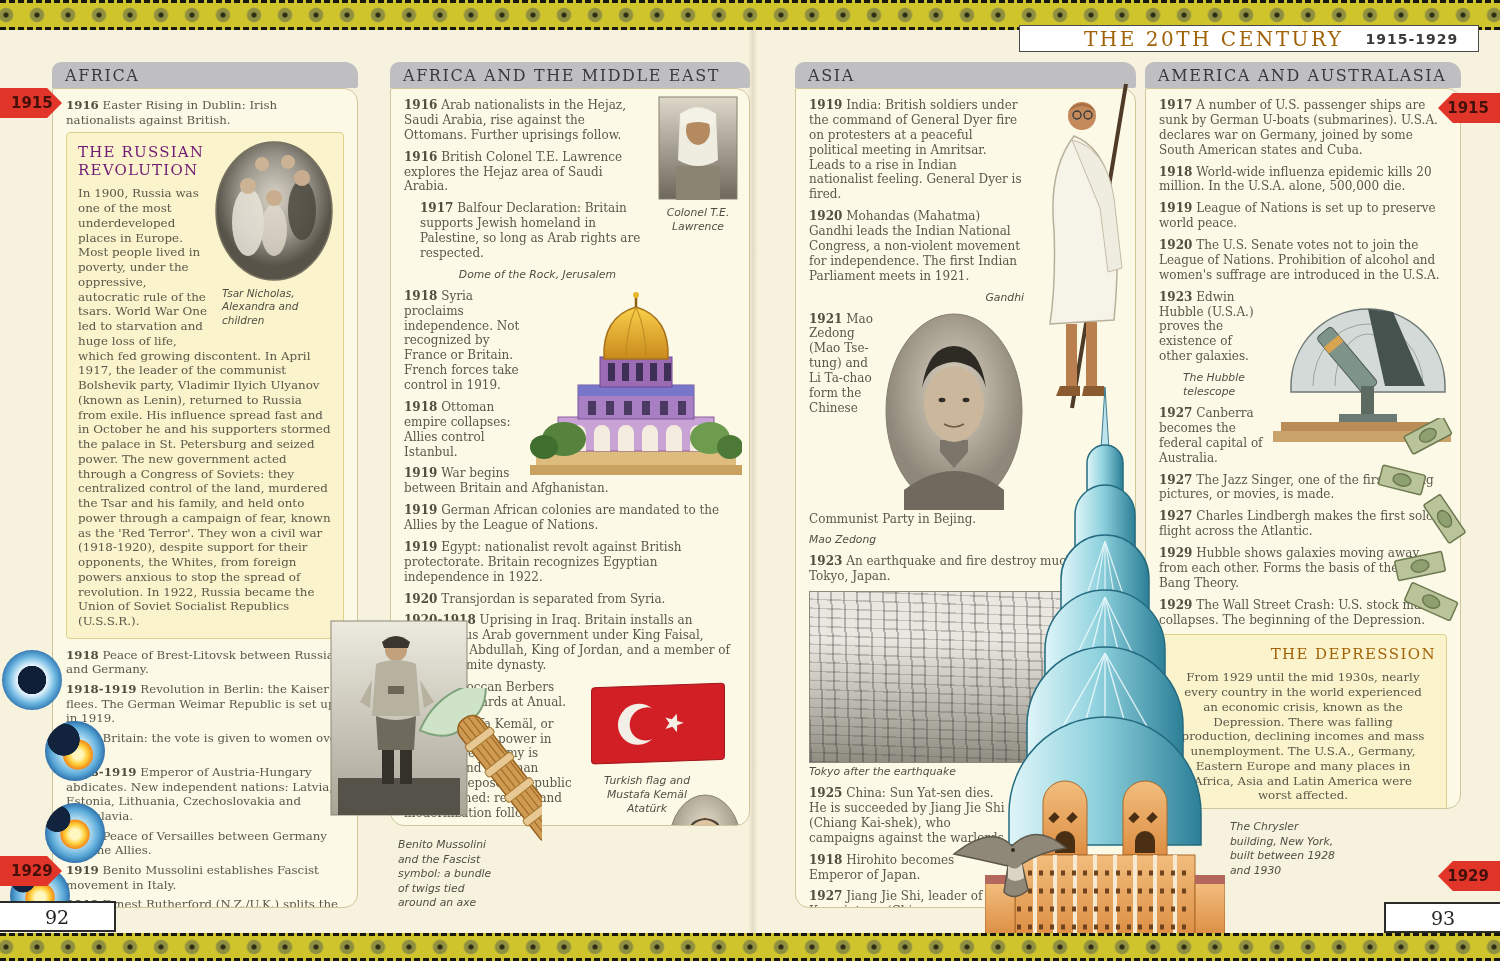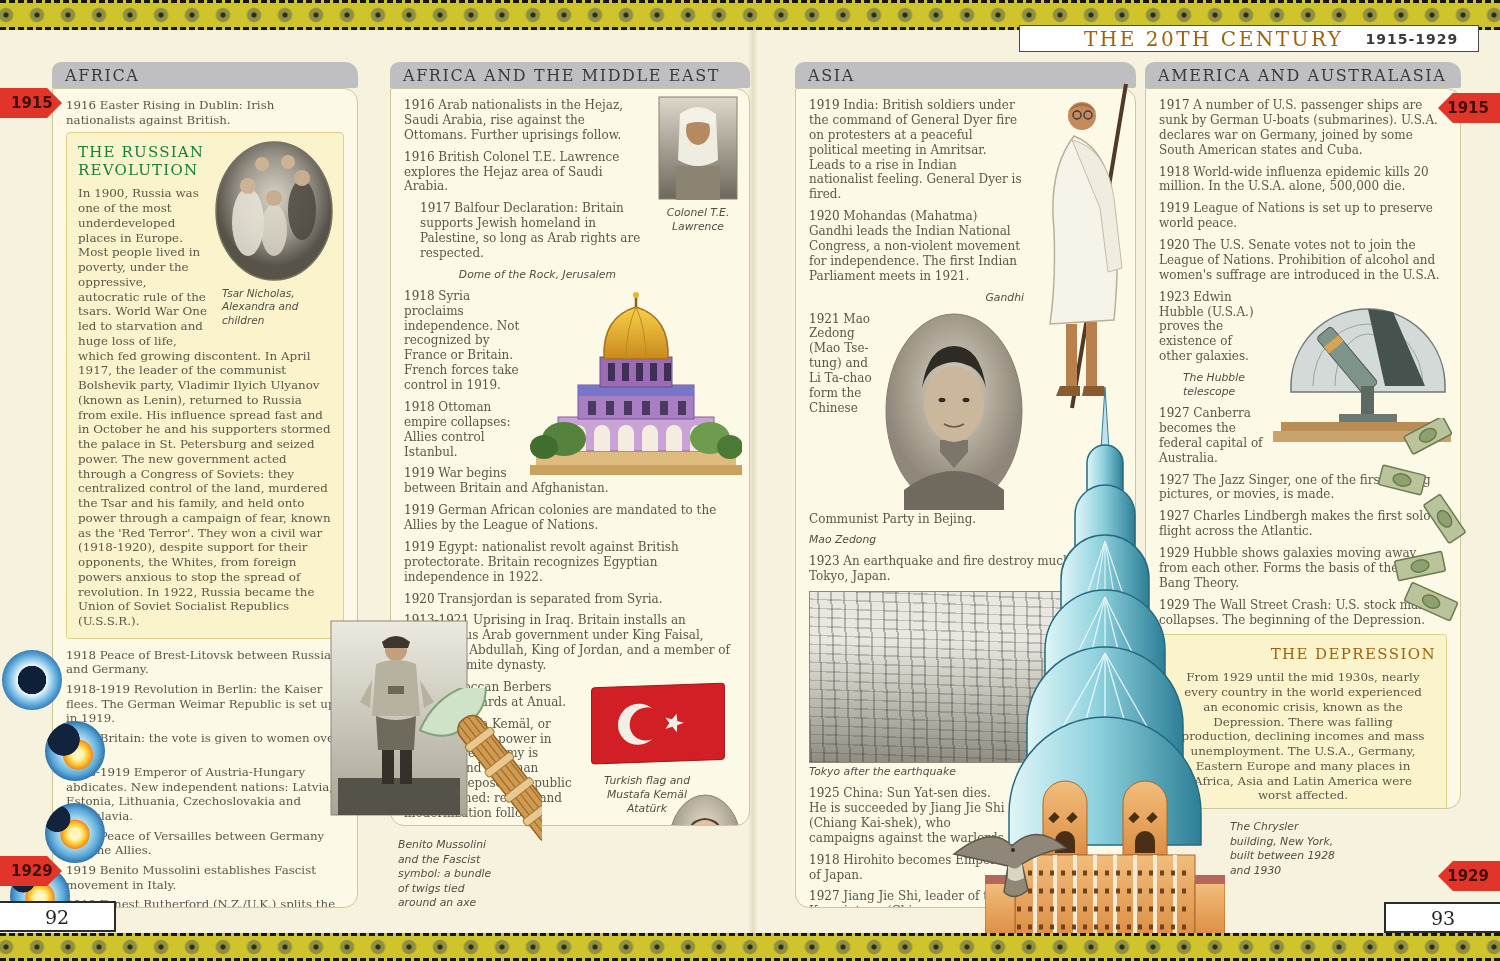--- a/index.html
+++ b/index.html
@@ -45,25 +45,25 @@
     padding-left:13px;font:400 16px "DejaVu Serif",serif;letter-spacing:1.6px;color:#3a3a3c;flex:none}
   .colbody{background:#fcf9e7;border:1.6px solid #cfc69a;border-radius:2px 14px 14px 14px;
     padding:9px 13px;position:relative;flex:1;overflow:hidden}
   #col-europe{left:52px;top:62px;width:306px;height:846px}
   #col-africa{left:390px;top:62px;width:360px;height:764px}
   #col-asia{left:795px;top:62px;width:341px;height:846px}
   #col-america{left:1145px;top:62px;width:316px;height:747px}
 
   .ev{font:12px/1.24 "DejaVu Serif",serif;margin:0 0 7px;color:#5a584a}
   #col-europe .ev{font-size:11.8px;margin-bottom:5px}
-  .ev b{font-weight:400;color:#514f3e}
+  .ev b{font-weight:700;color:#514f3e}
   .cap{font:italic 10.8px/1.3 "DejaVu Sans",sans-serif;color:#4f4e44;margin:2px 0 7px}
 
   .sidebar{background:#faf3cb;border:1.3px solid #ddd18a;border-radius:4px;padding:9px 11px;margin:2px 0 9px;overflow:hidden}
-  .sidebar h3{margin:1px 0 7px;font:400 15px "DejaVu Serif",serif;letter-spacing:1.2px;color:#15803d;font-weight:400}
+  .sidebar h3{margin:1px 0 7px;font:400 15px "DejaVu Serif",serif;letter-spacing:1.2px;color:#701a75;font-weight:400}
   .side-text{font:11.9px/1.24 "DejaVu Serif",serif;color:#5a584a;margin:0}
   .a-bal{margin-left:16px}.a-i1{margin-left:88px}.mr-c{margin-right:112px}
   .cap-r{text-align:right;margin-right:118px}
   .cap-c{text-align:right;margin-right:120px}
   .lawrence-block{float:right;width:84px;margin:-2px -4px 4px 8px;text-align:center}
   .domerock{float:right;width:212px;height:186px;margin:0 -6px 2px 6px}
   .flagblock{float:right;width:152px;height:212px;margin:2px -4px 2px 6px;position:relative}
   .sp-gandhi{float:right;width:100px;height:322px;margin:-6px -8px 2px 6px}
   .maoblock{float:right;width:140px;height:198px;margin:0 0 2px 8px}
   .obs{float:right;width:178px;height:152px;margin:0 -4px 2px 6px}
@@ -244,21 +244,21 @@
           <ellipse cx="200" cy="158" rx="13" ry="12" fill="#4c7a36"></ellipse>
         <rect x="0" y="176" width="212" height="10" fill="#caa25f"></rect>
       </svg>
     </div>
     <p class="ev"><b>1918</b> Syria proclaims independence. Not recognized by France or Britain. French forces take control in 1919.</p>
     <p class="ev"><b>1918</b> Ottoman empire collapses: Allies control Istanbul.</p>
     <p class="ev"><b>1919</b> War begins between Britain and Afghanistan.</p>
     <p class="ev"><b>1919</b> German African colonies are mandated to the Allies by the League of Nations.</p>
     <p class="ev"><b>1919</b> Egypt: nationalist revolt against British protectorate. Britain recognizes Egyptian independence in 1922.</p>
     <p class="ev"><b>1920</b> Transjordan is separated from Syria.</p>
-    <p class="ev"><b>1913-1921</b> Uprising in Iraq. Britain installs an autonomous Arab government under King Faisal, brother of Abdullah, King of Jordan, and a member of the Hashemite dynasty.</p>
+    <p class="ev"><b>1920-1918</b> Uprising in Iraq. Britain installs an autonomous Arab government under King Faisal, brother of Abdullah, King of Jordan, and a member of the Hashemite dynasty.</p>
     <div class="flagblock">
       <svg viewBox="0 0 140 88" width="140" height="86">
         <g transform="skewY(-2)">
           <rect x="2" y="6" width="136" height="78" rx="3" fill="#d21f26" stroke="#9e1318"></rect>
           <circle cx="50" cy="45" r="21" fill="#f4efe6"></circle>
             <circle cx="58" cy="45" r="17" fill="#d21f26"></circle>
           <path transform="translate(86,45) rotate(18)" d="M0,-10 L2.9,-3.1 10,-3.1 4.2,1.2 6.2,8.1 0,4 -6.2,8.1 -4.2,1.2 -10,-3.1 -2.9,-3.1 Z" fill="#f4efe6"></path>
         </g>
       </svg>
       <div class="cap" style="text-align:center;padding-right:34px">Turkish flag and Mustafa Kemäl Atatürk</div>

